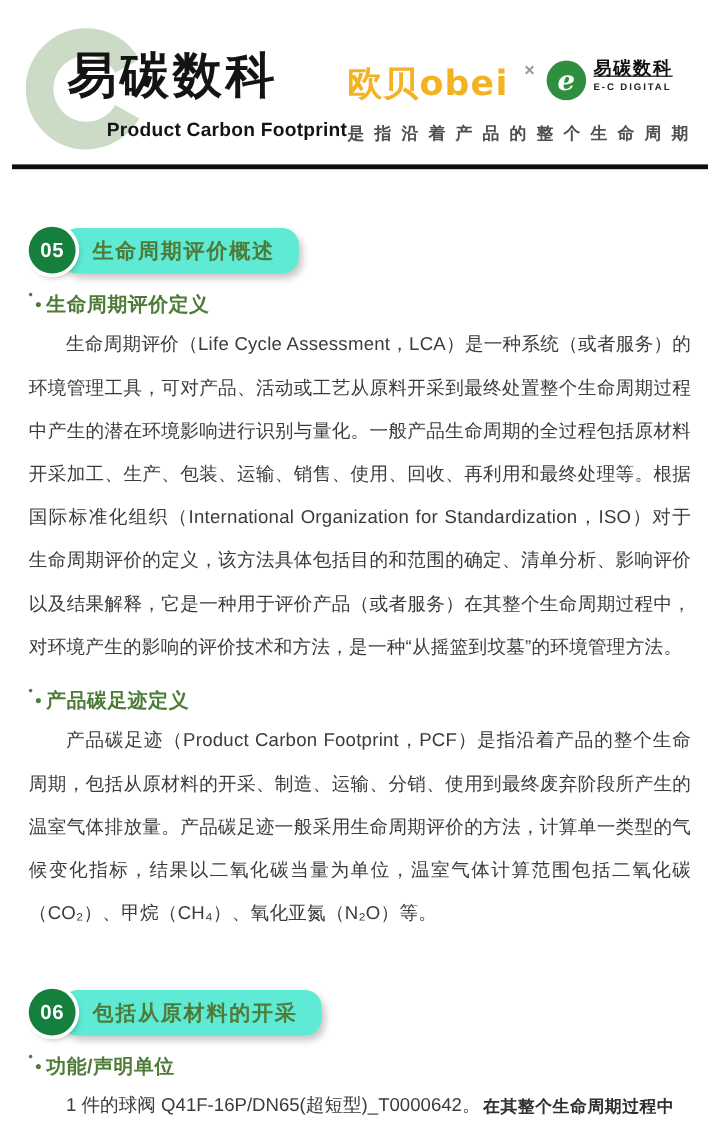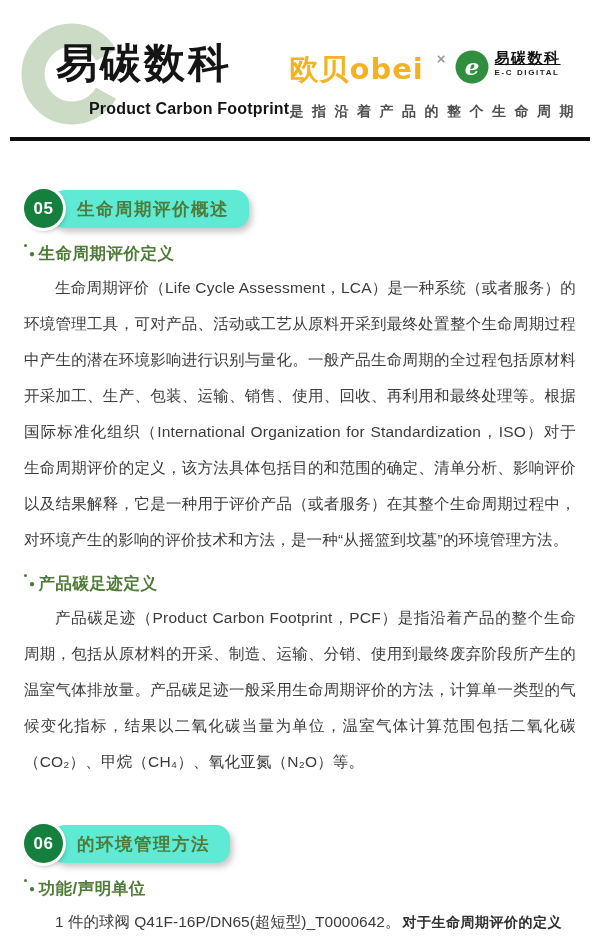--- a/index.html
+++ b/index.html
@@ -180,26 +180,26 @@
 
       <h3 class="subhead">
         <span class="tick"></span><span class="bullet">●</span><span>产品碳足迹定义</span>
       </h3>
       <p class="body-par">产品碳足迹（Product Carbon Footprint，PCF）是指沿着产品的整个生命周期，包括从原材料的开采、制造、运输、分销、使用到最终废弃阶段所产生的温室气体排放量。产品碳足迹一般采用生命周期评价的方法，计算单一类型的气候变化指标，结果以二氧化碳当量为单位，温室气体计算范围包括二氧化碳（CO₂）、甲烷（CH₄）、氧化亚氮（N₂O）等。</p>
     </section>
 
     <section>
       <div class="sec-head">
         <span class="sec-num">06</span>
-        <span class="sec-pill">的环境管理方法</span>
+        <span class="sec-pill">包括从原材料的开采</span>
       </div>
 
       <h3 class="subhead">
         <span class="tick"></span><span class="bullet">●</span><span>功能/声明单位</span>
       </h3>
       <p class="fu-line">1 件的球阀 Q41F-16P/DN65(超短型)_T0000642。</p>
     </section>
 
   </main>
 
-  <div class="page-footer">对于生命周期评价的定义</div>
+  <div class="page-footer">在其整个生命周期过程中</div>
 
 </div>
 
 </body></html>

